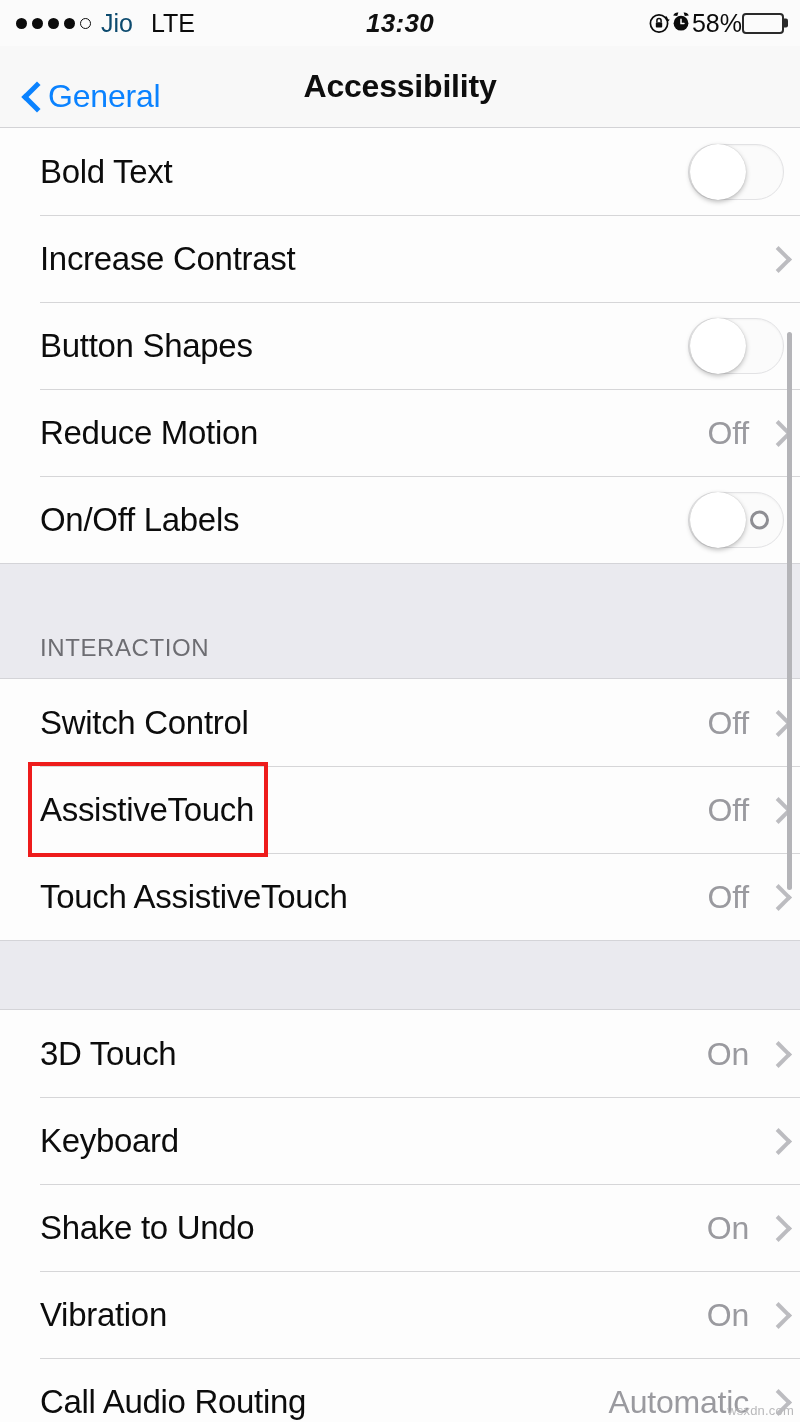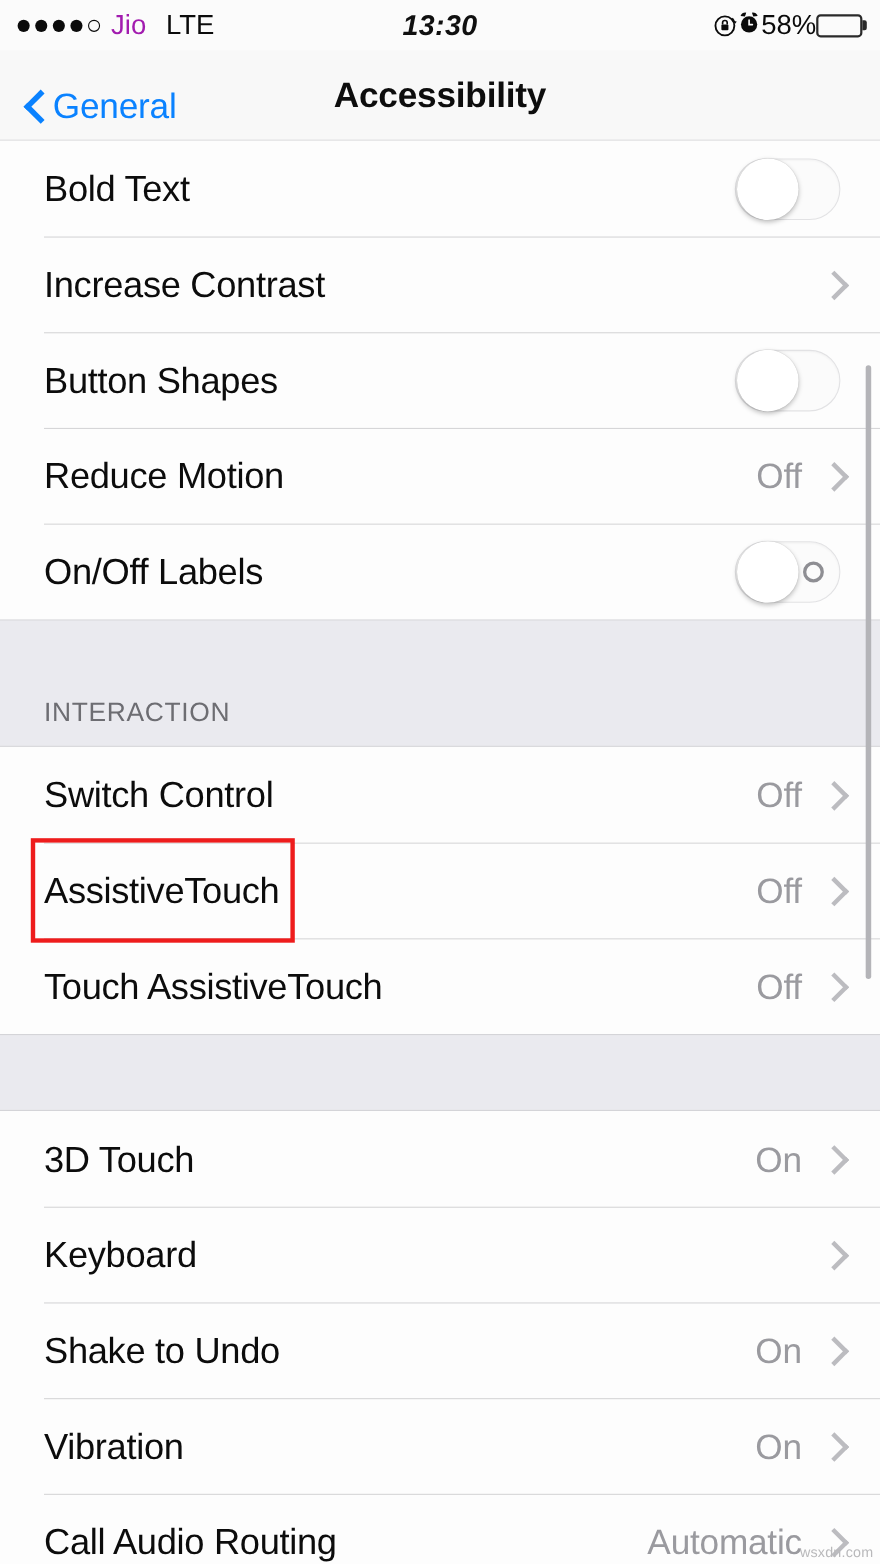--- a/index.html
+++ b/index.html
@@ -46,21 +46,21 @@
     width: 11px; height: 11px;
     border-radius: 50%;
     background: #0b0b0b;
   }
   .dot.hollow {
     background: transparent;
     border: 1.6px solid #0b0b0b;
   }
   .carrier-name {
     font-size: 25px;
-    color: #a21caf;
+    color: #0c4a6e;
     letter-spacing: 0px;
     line-height: 1;
   }
   .net-type {
     font-size: 25px;
     color: #0b0b0b;
     margin-left: 18px;
     line-height: 1;
   }
   .status-center {
@@ -186,21 +186,21 @@
     color: #6d6d72;
     letter-spacing: 0.6px;
   }
 
   .row {
     position: relative;
     height: 87px;
     display: flex;
     align-items: center;
     padding-left: 40px;
-    padding-right: 36px;
+    padding-right: 16px;
     background: #fdfdfd;
   }
   .row + .row::before {
     content: "";
     position: absolute;
     left: 40px; right: 0; top: 0;
     height: 1px;
     background: #d6d6d8;
   }
   .row-label {

